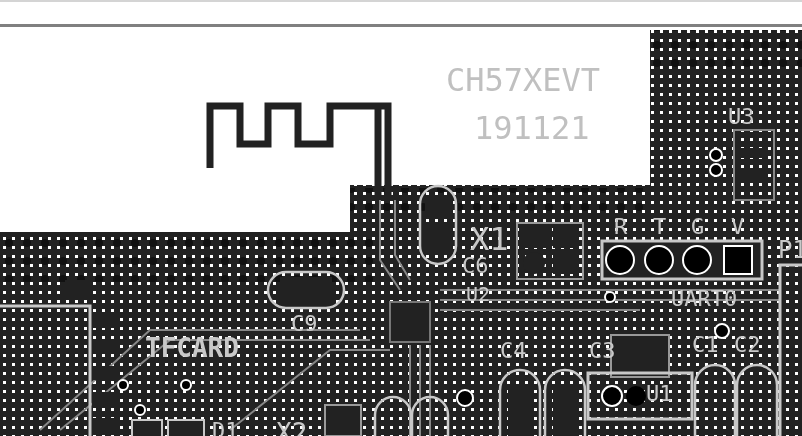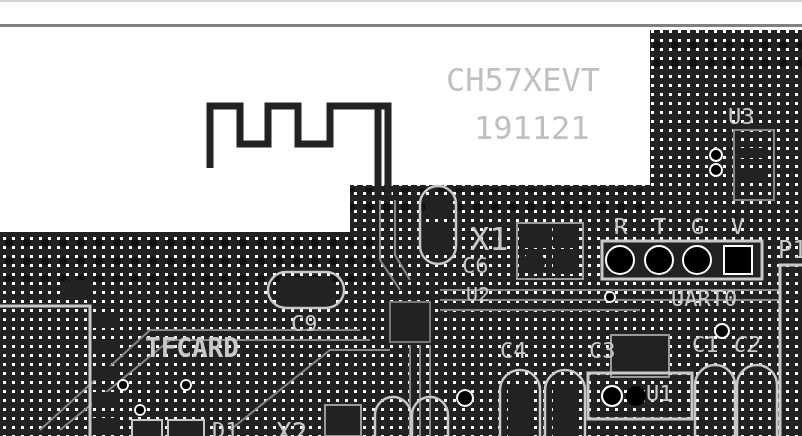--- a/index.html
+++ b/index.html
@@ -159,21 +159,21 @@
 <div class="lbl" style="left:728px;top:90px;font-size:22px;margin-top:16px;">U3</div>
 <div class="lbl" style="left:470px;top:223px;font-size:32px;">X1</div>
 <div class="lbl" style="left:462px;top:255px;font-size:22px;">C6</div>
 <div class="lbl" style="left:458px;top:284px;font-size:20px;margin-left:8px;">U2</div>
 <div class="lbl" style="left:291px;top:313px;font-size:22px;">C9</div>
 <div class="lbl" style="left:145px;top:335px;font-size:26px;font-weight:bold;">TFCARD</div>
 <div class="lbl" style="left:500px;top:340px;font-size:22px;">C4</div>
 <div class="lbl" style="left:542px;top:340px;font-size:22px;margin-left:47px;">C3</div>
 <div class="lbl" style="left:646px;top:383px;font-size:22px;">U1</div>
 <div class="lbl" style="left:692px;top:334px;font-size:22px;">C1</div>
-<div class="lbl" style="left:734px;top:334px;font-size:22px;font-style:italic;">C2</div>
+<div class="lbl" style="left:734px;top:334px;font-size:22px;">C2</div>
 <div class="lbl" style="left:212px;top:420px;font-size:22px;">D1</div>
 <div class="lbl" style="left:276px;top:420px;font-size:26px;">X2</div>
 <div class="lbl" style="left:778px;top:238px;font-size:24px;">P1</div>
 <div class="lbl" style="left:671px;top:288px;font-size:22px;">UART0</div>
 
 <div class="lbl" style="left:614px;top:216px;font-size:22px;">R</div>
 <div class="lbl" style="left:653px;top:216px;font-size:22px;">T</div>
 <div class="lbl" style="left:691px;top:216px;font-size:22px;">G</div>
 <div class="lbl" style="left:731px;top:216px;font-size:22px;">V</div>
 

